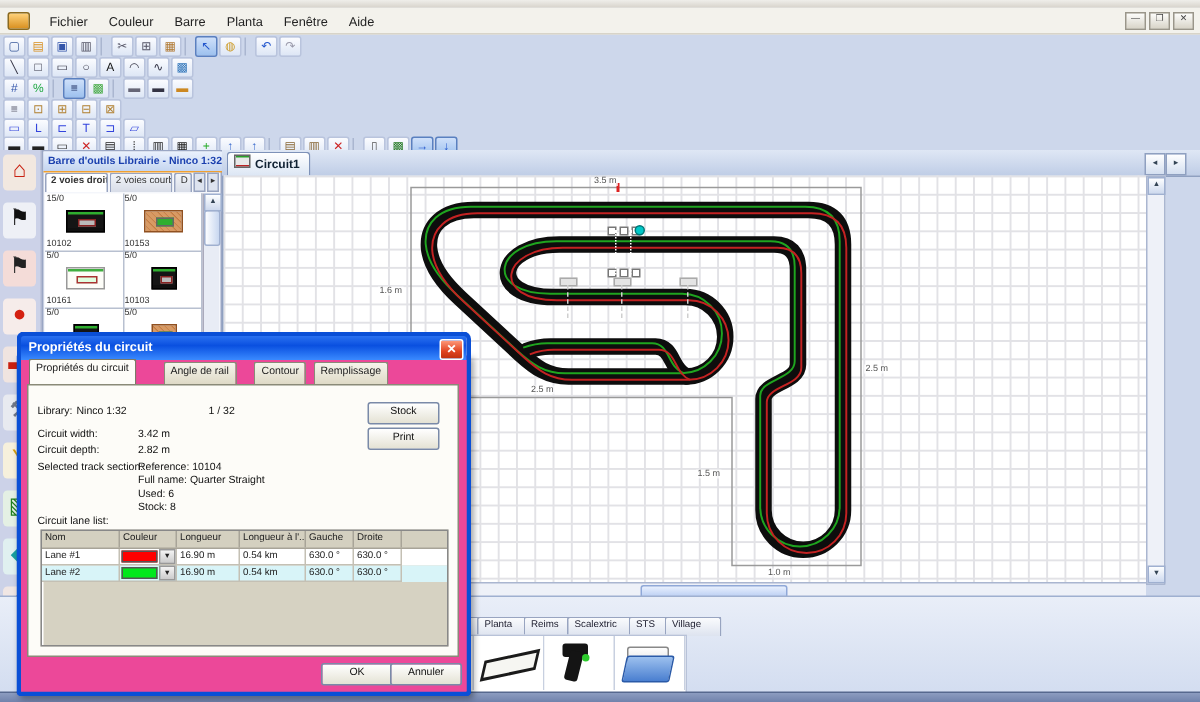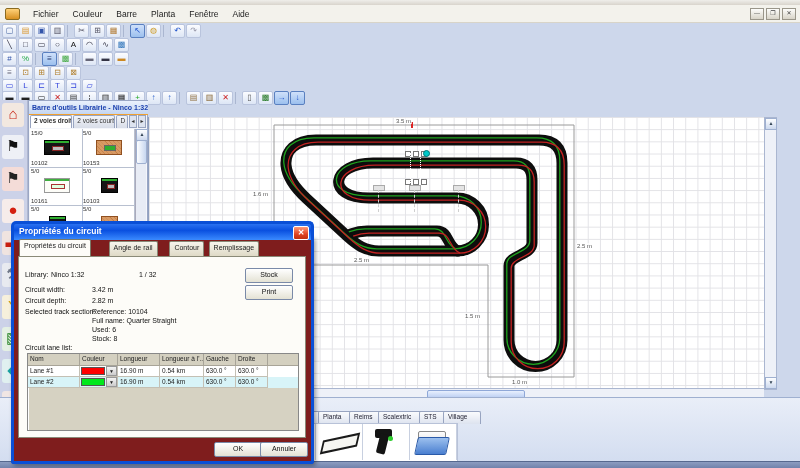--- a/index.html
+++ b/index.html
@@ -87,21 +87,21 @@
     background:linear-gradient(#e8f0fe,#b9cdf2);border-radius:2px;}
   .dimlabel{position:absolute;font-size:6px;color:#555;background:rgba(255,255,255,.7);padding:0 1px;}
   .handle{position:absolute;width:4px;height:4px;background:#fff;border:1px solid #777;}
   .connector{position:absolute;width:10px;height:4px;background:#e4e4e4;border:1px solid #aaa;}
   .connline{position:absolute;width:1px;height:22px;border-left:1px dashed #cfcfcf;}
   .startline{position:absolute;width:1px;height:30px;border-left:1px dotted #fff;}
   #cyandot{position:absolute;width:5px;height:5px;border-radius:50%;background:#00c8c8;border:1px solid #077;}
   #redtick{position:absolute;width:2px;height:6px;background:#d22;}
 
   
-  #dialog{left:11px;top:237px;width:297px;height:224px;background:#7f1d1d;
+  #dialog{left:11px;top:237px;width:297px;height:224px;background:#ec4899;
     border:3px solid #0a4fd6;border-top:none;border-radius:0 0 3px 3px;box-shadow:2px 2px 4px rgba(0,0,0,.35);z-index:50;text-decoration:underline;}
   #dlgtitle{left:-3px;top:-16px;width:297px;height:16px;padding:0;margin:0;
     background:linear-gradient(#2a71f0,#0a50e0 40%,#3a8aff);border:3px solid #0a4fd6;border-bottom:none;
     border-radius:5px 5px 0 0;color:#fff;font-size:8.5px;font-weight:bold;line-height:15px;}
   #dlgtitle span{padding-left:5px;}
   #dlgclose{position:absolute;right:2px;top:2px;width:14px;height:12px;border:1px solid #fff;
     border-radius:2px;background:linear-gradient(#ff9a7a,#e04321 60%,#c03010);color:#fff;
     font-size:8px;line-height:11px;text-align:center;font-weight:bold;}
   .dlgtab{position:absolute;top:4px;height:13px;border:1px solid #8a8a78;border-bottom:none;
     background:linear-gradient(#f6f4ec,#ddd8c4);border-radius:2px 2px 0 0;
@@ -301,20 +301,27 @@
           <div class="piece p-orange p-small"></div>
           <div class="cellref">10151</div>
         </div>
       </div>
     <div id="libscroll" class="abs">
       <div class="scrbtn">▲</div>
       <div class="scrthumb"></div>
     </div>
   </div>
 
+  <div id="tabbar" class="abs">
+    <div id="circuit-tab">
+      <span class="doticon"></span><span>Circuit1</span>
+    </div>
+    <div class="tabbarbtn" style="left:615px">◂</div>
+    <div class="tabbarbtn" style="left:629px">▸</div>
+  </div>
 
   <div id="canvas" class="abs">
     <svg id="tracksvg" width="616" height="271">
 
       <polygon points="125,8 425,8 425,260 339,260 339,148 125,148" fill="none" stroke="#9a9a9a" stroke-width="1"></polygon>
 
       <g>
         <path class="casing" d="M167,23 H390 Q413,23 413,46 V223 A26.5 26.5 0 0 1 360 223 V149 C360,138 383,138 383,126 V63 Q383,46 367,46 H224 C182,46 176,81 220,81 H308 A26.5 26.5 0 0 1 308 134 H230 C216,134 208,128 198,119 L158,82 C146,71 138,60 137,48 C136,34 146,23 167,23 Z" fill="none" stroke="#0d0d0d" stroke-width="11" stroke-linecap="round"></path>
         <path class="casing" d="M202,117 Q210,114 218,114 H288 C300,114 298,130 309,134" fill="none" stroke="#0d0d0d" stroke-width="11" stroke-linecap="round"></path>
         <g class="lanegreen" transform="translate(-2.2,-2.2)">

